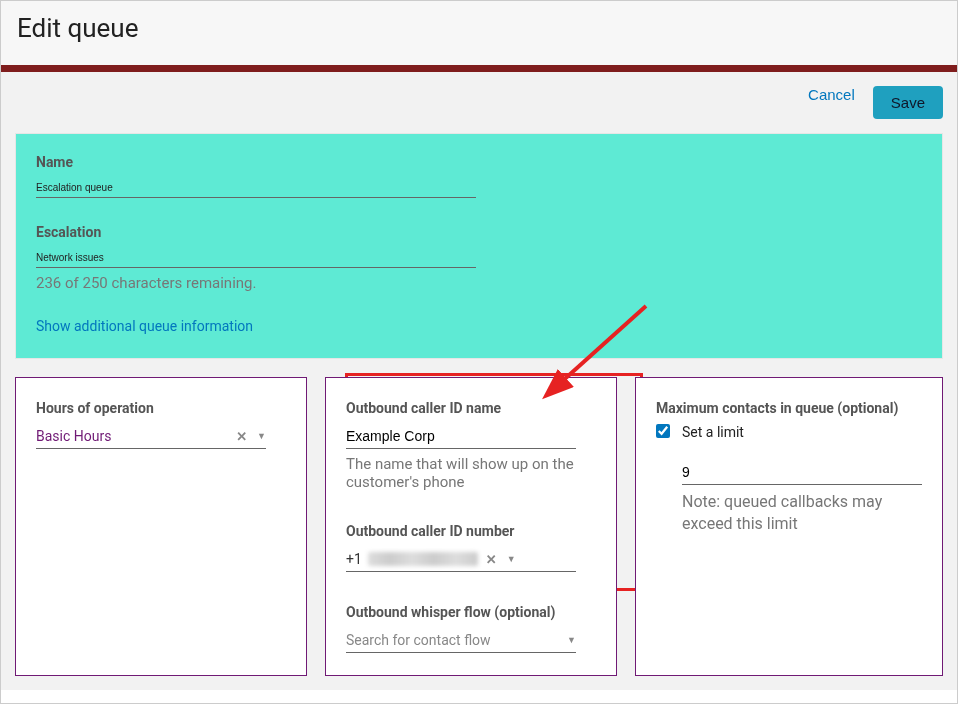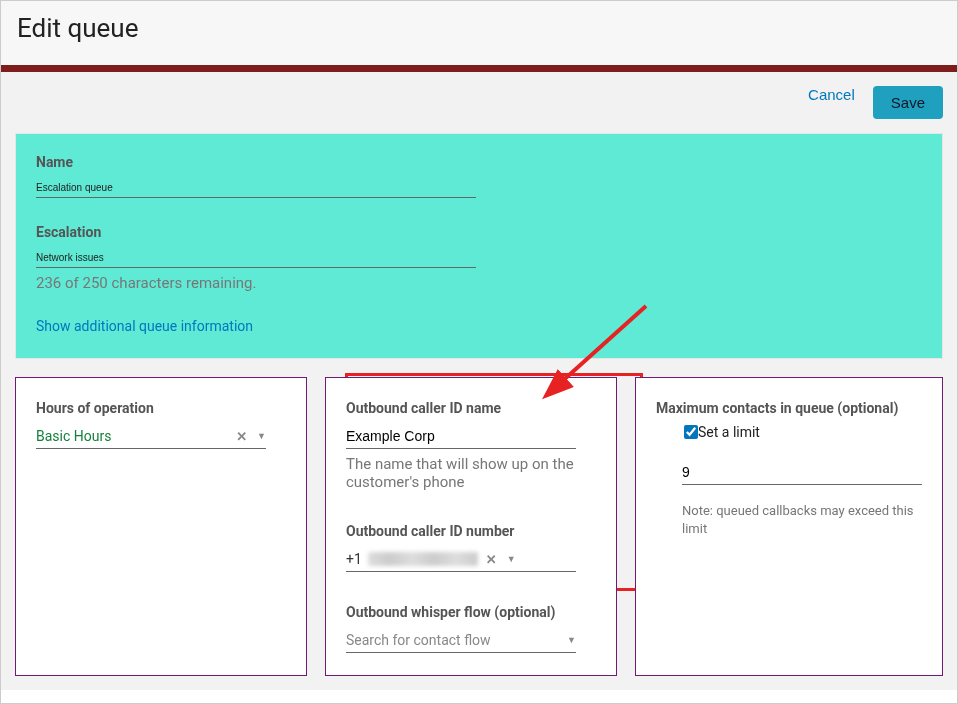--- a/index.html
+++ b/index.html
@@ -104,21 +104,21 @@
     .select-wrap {
       display: flex;
       align-items: center;
       border-bottom: 1px solid #666;
       width: 230px;
       padding: 4px 0;
     }
     .select-wrap.small { width: 230px; }
     .select-value {
       flex: 1;
-      color: #15803d;
+      color: #701a75;
     }
     .placeholder { color: #888; }
     .clear-x {
       color: #888;
       cursor: pointer;
       font-weight: bold;
       margin-right: 10px;
       font-size: 13px;
     }
     .caret {
@@ -156,42 +156,41 @@
       height: 14px;
       background: linear-gradient(90deg, #ddd 0%, #ccc 20%, #ddd 40%, #ccc 60%, #ddd 80%, #ccc 100%);
       filter: blur(2px);
       border-radius: 2px;
       margin-right: 8px;
       width: 100px;
       max-width: 110px;
     }
     .checkbox-row {
       display: flex;
-      align-items: center;
-      gap: 0;
+      align-items: flex-start;
+      gap: 12px;
       margin-bottom: 20px;
-      margin-left: 28px;
     }
     .checkbox {
       width: 14px;
       height: 14px;
       accent-color: #0277be;
     }
     .limit-input {
       width: 240px;
       border: none;
       border-bottom: 1px solid #666;
       padding: 4px 0;
       font-size: 14px;
       margin-left: 26px;
     }
     .note-text {
       color: #777;
-      font-size: 13px;
-      margin-top: 17px;
+      font-size: 16px;
+      margin-top: 6px;
       margin-left: 26px;
       line-height: 1.4;
     }
     .arrow-svg {
       position: absolute;
       top: 295px;
       left: 535px;
       pointer-events: none;
     }
     .row-container { position: relative; }

